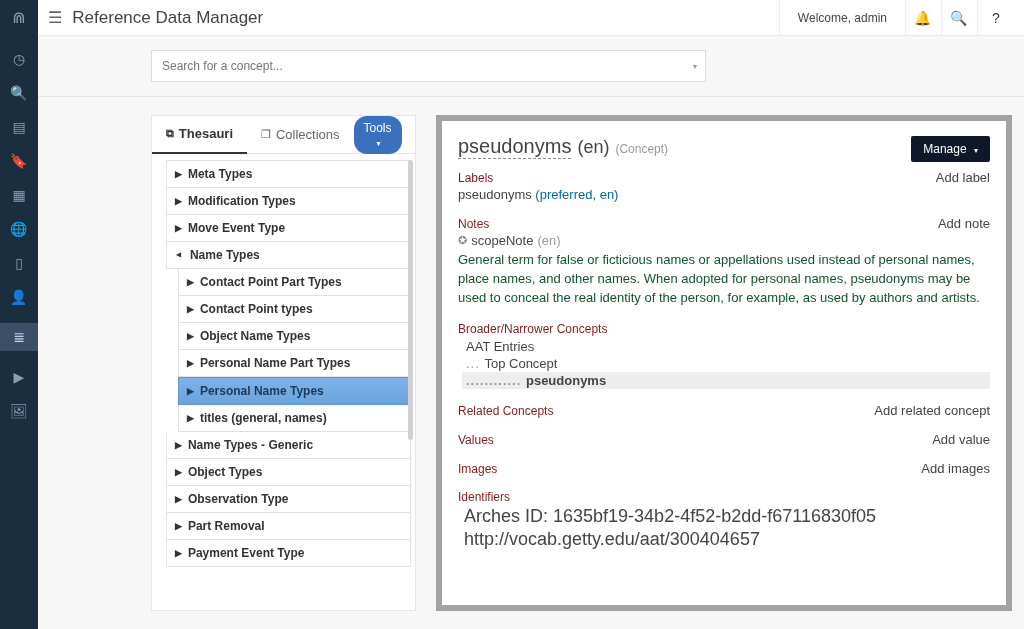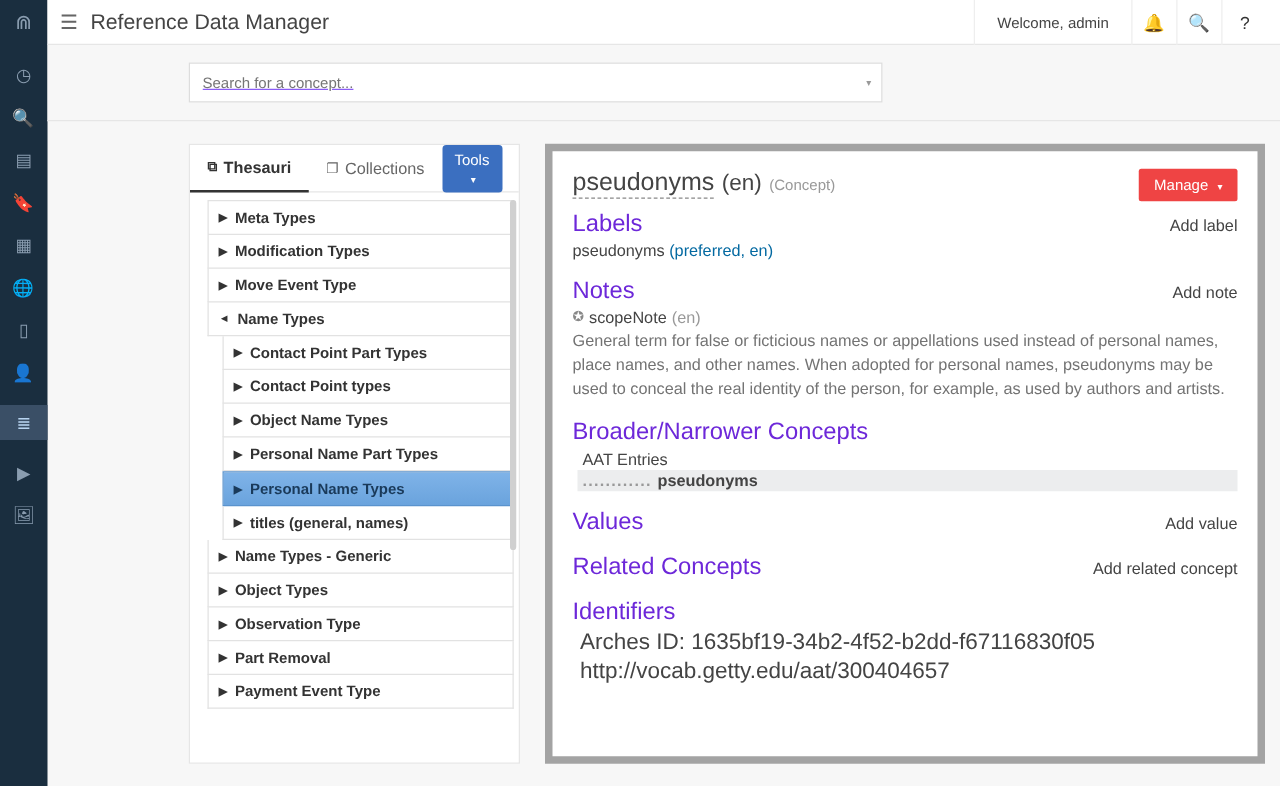--- a/index.html
+++ b/index.html
@@ -18,64 +18,64 @@
 .header { height: 36px; background: #fff; border-bottom: 1px solid #e6e6e6; display: flex; align-items: center; padding: 0 10px; }
 .header .hamburger { font-size: 16px; color: #666; margin-right: 10px; cursor: pointer; }
 .header .title { color: #444; font-size: 17px; font-weight: 400; flex: 1; }
 .header .right { display: flex; gap: 0; }
 .header .welcome { color: #444; font-size: 12px; padding: 0 18px; border-left: 1px solid #eee; border-right: 1px solid #eee; height: 36px; display: flex; align-items: center; }
 .header .hicon { width: 36px; height: 36px; display: flex; align-items: center; justify-content: center; border-right: 1px solid #eee; color: #333; font-size: 14px; cursor: pointer; }
 
 
 .search-row { padding: 14px 0 14px 113px; border-bottom: 1px solid #e6e6e6; background: #f7f7f7; }
 .search-box { width: 555px; height: 32px; border: 1px solid #ddd; background: #fff; display: flex; align-items: center; padding: 0 10px; position: relative; }
-.search-box input { border: none; outline: none; width: 100%; font-size: 12px; color: #8b5cf6; background: transparent; text-decoration: underline; }
+.search-box input { border: none; outline: none; width: 100%; font-size: 12px; color: #0f172a; background: transparent; }
 .search-box .caret { position: absolute; right: 8px; color: #999; font-size: 8px; }
 
 
 .content { flex: 1; display: flex; padding: 18px 12px 18px 113px; gap: 20px; overflow: hidden; }
 
 
 .left-panel { width: 265px; background: #fff; border: 1px solid #e6e6e6; display: flex; flex-direction: column; }
 .tabs { display: flex; align-items: center; border-bottom: 1px solid #e6e6e6; height: 38px; }
 .tab { padding: 0 14px; height: 38px; display: flex; align-items: center; gap: 5px; color: #666; font-size: 13px; cursor: pointer; }
 .tab.active { border-bottom: 2px solid #333; color: #333; font-weight: 600; }
 .tab .ticon { font-size: 11px; }
-.tools-btn { margin-left: auto; margin-right: 18px; background: #3b6fc0; color: #fff; border: none; padding: 5px 10px; font-size: 12px; cursor: pointer; border-radius: 3px; }
+.tools-btn { margin-left: auto; margin-right: 18px; background: #3b6fc0; color: #fff; border: none; padding: 5px 10px; font-size: 12px; cursor: pointer; border-radius: 13px; }
 .tools-btn .caret { font-size: 8px; margin-left: 2px; }
 
 .tree { padding: 6px 4px 6px 14px; overflow-y: hidden; flex: 1; position: relative; }
 .tree-scroll-thumb { position: absolute; right: 2px; top: 6px; width: 5px; height: 280px; background: #d0d0d0; border-radius: 3px; }
 .tree-item { border: 1px solid #e2e2e2; padding: 6px 8px; margin-bottom: 0px; font-size: 12px; font-weight: 600; color: #333; cursor: pointer; display: flex; align-items: center; gap: 6px; border-top: none; }
 .tree-item:first-child { border-top: 1px solid #e2e2e2; }
 .tree-item .arrow { font-size: 9px; color: #333; }
 .tree-item.expanded .arrow { transform: rotate(90deg); display: inline-block; }
 .tree-item.sub1 { margin-left: 12px; }
 .tree-item.selected { background: linear-gradient(#7fb3e8, #6aa3dd); color: #1a3a5a; border: 1px solid #5a93cd; }
 .tree-item.selected .arrow { color: #1a3a5a; }
 
 
 .right-panel { flex: 1; background: #fff; border: 6px solid #a3a3a3; padding: 14px 16px; overflow-y: auto; position: relative; }
 .concept-head { display: flex; align-items: baseline; gap: 6px; margin-bottom: 8px; }
 .concept-title { font-size: 20px; color: #444; border-bottom: 1px dashed #888; font-weight: 400; }
 .concept-lang { font-size: 18px; color: #444; }
 .concept-type { font-size: 12px; color: #999; }
-.manage-btn { margin-left: auto; background: #ef4444; color: #fff; border: none; padding: 6px 12px; font-size: 12px; cursor: pointer; border-radius: 2px; }
+.manage-btn { margin-left: auto; background: #0f172a; color: #fff; border: none; padding: 6px 12px; font-size: 12px; cursor: pointer; border-radius: 2px; }
 .manage-btn .caret { font-size: 8px; margin-left: 4px; }
 
 .section { margin-bottom: 14px; }
 .section-head { display: flex; align-items: baseline; }
-.section-title { font-size: 19px; color: #6d28d9; font-weight: 400; }
+.section-title { font-size: 12px; color: #7f1d1d; font-weight: 400; }
 .section-action { margin-left: auto; color: #444; font-size: 13px; cursor: pointer; }
 .label-line { font-size: 13px; color: #444; margin-top: 2px; }
 .label-line .meta { color: #0369a1; }
 
 .note-line { font-size: 13px; color: #444; margin-top: 2px; display: flex; align-items: center; gap: 4px; }
 .note-line .nicon { font-size: 11px; color: #888; }
-.note-body { font-size: 13px; color: #737373; line-height: 1.45; margin-top: 3px; }
+.note-body { font-size: 13px; color: #14532d; line-height: 1.45; margin-top: 3px; }
 
 .hier { font-size: 13px; color: #444; margin-top: 2px; padding-left: 8px; }
 .hier .row { padding: 1px 0; }
 .hier .dots { color: #999; letter-spacing: 1px; }
 .hier .current { background: #ecedee; display: block; padding: 1px 4px 1px 0; margin-left: -4px; padding-left: 4px; font-weight: 600; }
 
 .id-line { font-size: 18px; color: #444; margin-top: 2px; padding-left: 6px; }
 </style>
 </head>
 <body>
@@ -233,38 +233,45 @@
         </div>
         <div class="note-body">General term for false or ficticious names or appellations used instead of personal names, place names, and other names. When adopted for personal names, pseudonyms may be used to conceal the real identity of the person, for example, as used by authors and artists.</div>
       </div>
 
       <div class="section">
         <div class="section-head">
           <span class="section-title">Broader/Narrower Concepts</span>
         </div>
         <div class="hier">
           <div class="row">AAT Entries</div>
+          <div class="row"><span class="dots">... </span><span>Top Concept</span></div>
           <div class="row current"><span class="dots" style="color:#999">............ </span><span>pseudonyms</span></div>
+        </div>
+      </div>
+
+      <div class="section">
+        <div class="section-head">
+          <span class="section-title">Related Concepts</span>
+          <span class="section-action">Add related concept</span>
         </div>
       </div>
 
       <div class="section">
         <div class="section-head">
           <span class="section-title">Values</span>
           <span class="section-action">Add value</span>
         </div>
       </div>
 
       <div class="section">
         <div class="section-head">
-          <span class="section-title">Related Concepts</span>
-          <span class="section-action">Add related concept</span>
-        </div>
-      </div>
-
+          <span class="section-title">Images</span>
+          <span class="section-action">Add images</span>
+        </div>
+      </div>
 
       <div class="section" style="margin-bottom:0">
         <div class="section-head">
           <span class="section-title">Identifiers</span>
         </div>
         <div class="id-line">Arches ID: 1635bf19-34b2-4f52-b2dd-f67116830f05</div>
         <div class="id-line">http://vocab.getty.edu/aat/300404657</div>
       </div>
 
     </div>

